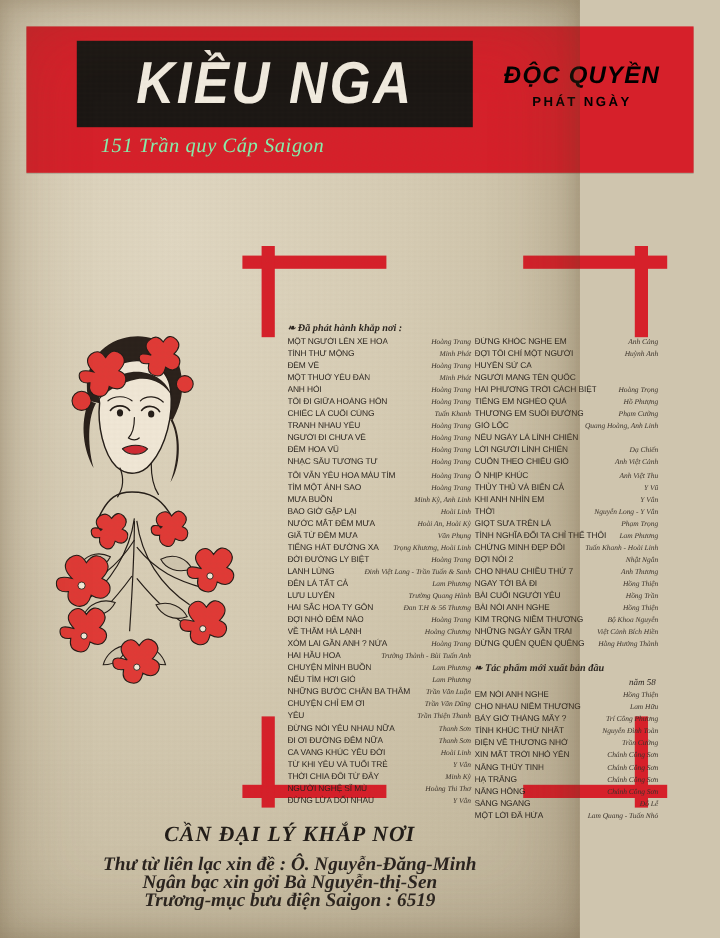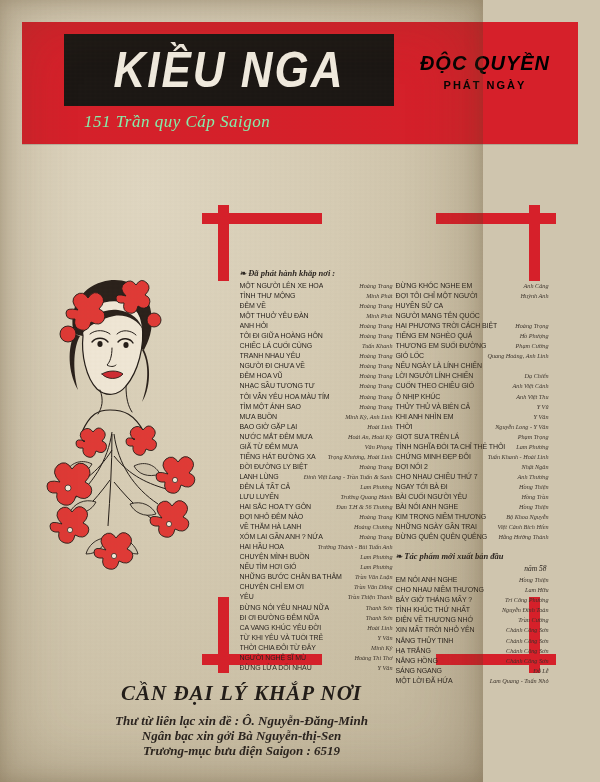--- a/index.html
+++ b/index.html
@@ -218,29 +218,29 @@
     left: 0;
     right: 0;
     bottom: 24px;
     text-align: center;
     color: #221d19;
   }
   .f-head {
     font-family: "Liberation Serif", serif;
     font-weight: bold;
     font-style: italic;
-    font-size: 21px;
+    font-size: 18px;
     letter-spacing: 1px;
     margin-bottom: 7px;
   }
   .f-line {
     font-family: "Liberation Serif", serif;
     font-style: italic;
     font-weight: bold;
-    font-size: 13px;
+    font-size: 16px;
     line-height: 15px;
     color: #2a2420;
   }
 </style>
 </head>
 <body>
 
 <div class="page">
 
   <div class="banner">

